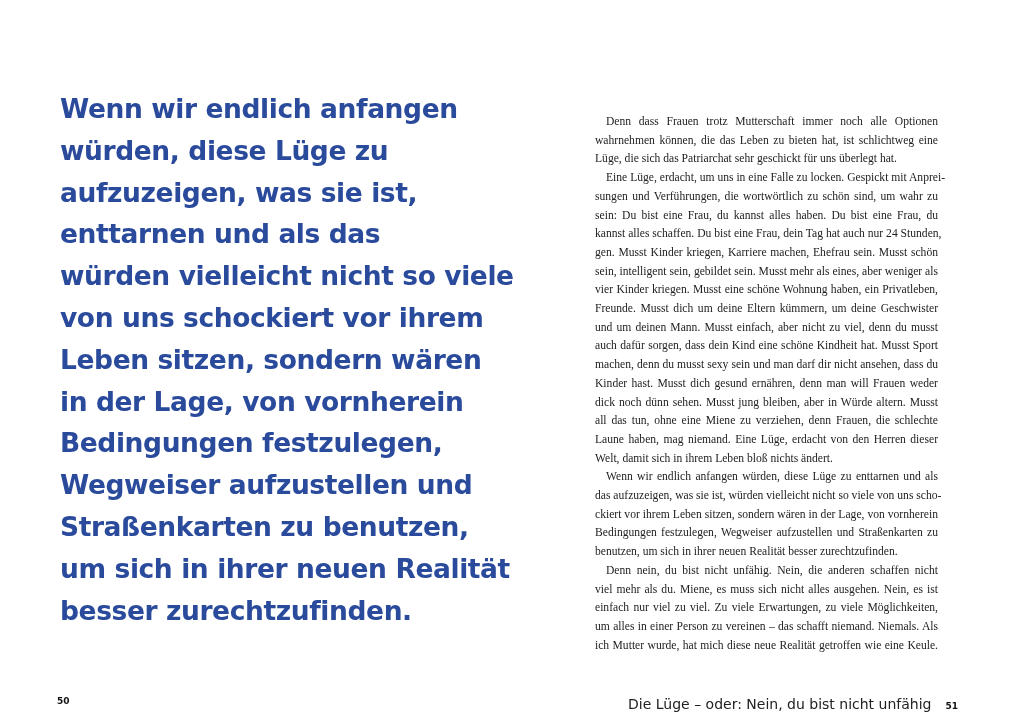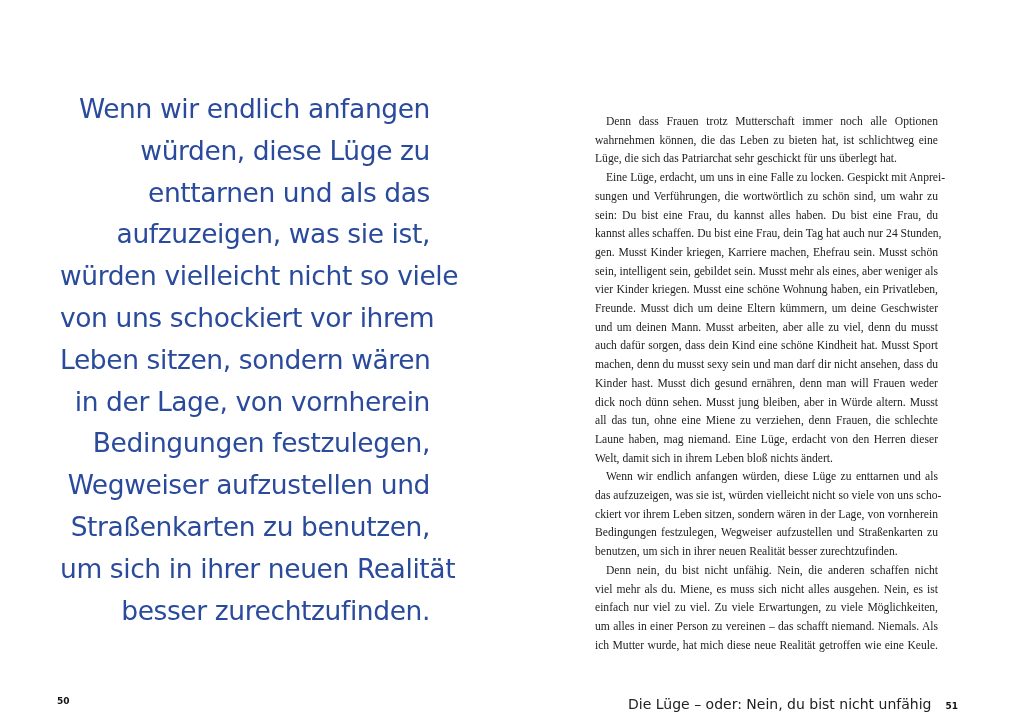--- a/index.html
+++ b/index.html
@@ -11,27 +11,27 @@
     }
     .spread { position: absolute; inset: 0; }
     .page-left {
       position: absolute; left: 0; top: 0; width: 510px; height: 724px;
     }
     .page-right {
       position: absolute; left: 510px; top: 0; width: 510px; height: 724px;
     }
     .pull-quote {
       position: absolute; left: 60px; top: 88px; width: 370px;
-      text-align: right;
+      text-align: left;
       color: #2a4a9c;
       font-family: "DejaVu Sans", sans-serif;
       font-size: 26.5px;
       line-height: 41.8px;
       letter-spacing: -0.4px;
-      font-weight: normal;
+      font-weight: bold;
     }
     .pull-quote .line { display: block; white-space: nowrap; }
     .body-text {
       position: absolute; left: 85px; top: 97px; width: 343px;
       color: #222222;
       font-family: "Liberation Serif", serif;
       font-size: 11.6px;
       line-height: 18.7px;
       margin-top: 16px;
     }
@@ -55,22 +55,22 @@
   </style>
 </head>
 <body>
 
 <div class="spread">
 
   <div class="page-left">
     <div class="pull-quote">
       <span class="line">Wenn wir endlich anfangen</span>
       <span class="line">würden, diese Lüge zu</span>
+      <span class="line">aufzuzeigen, was sie ist,</span>
       <span class="line">enttarnen und als das</span>
-      <span class="line">aufzuzeigen, was sie ist,</span>
       <span class="line">würden vielleicht nicht so viele</span>
       <span class="line">von uns schockiert vor ihrem</span>
       <span class="line">Leben sitzen, sondern wären</span>
       <span class="line">in der Lage, von vornherein</span>
       <span class="line">Bedingungen festzulegen,</span>
       <span class="line">Wegweiser aufzustellen und</span>
       <span class="line">Straßenkarten zu benutzen,</span>
       <span class="line">um sich in ihrer neuen Realität</span>
       <span class="line">besser zurechtzufinden.</span>
     </div>
@@ -85,21 +85,21 @@
       <span class="line">wahrnehmen können, die das Leben zu bieten hat, ist schlichtweg eine</span>
       <span class="line last">Lüge, die sich das Patriarchat sehr geschickt für uns überlegt hat.</span>
       <span class="line indent">Eine Lüge, erdacht, um uns in eine Falle zu locken. Gespickt mit Anprei-</span>
       <span class="line">sungen und Verführungen, die wortwörtlich zu schön sind, um wahr zu</span>
       <span class="line">sein: Du bist eine Frau, du kannst alles haben. Du bist eine Frau, du</span>
       <span class="line">kannst alles schaffen. Du bist eine Frau, dein Tag hat auch nur 24 Stunden,</span>
       <span class="line">gen. Musst Kinder kriegen, Karriere machen, Ehefrau sein. Musst schön</span>
       <span class="line">sein, intelligent sein, gebildet sein. Musst mehr als eines, aber weniger als</span>
       <span class="line">vier Kinder kriegen. Musst eine schöne Wohnung haben, ein Privatleben,</span>
       <span class="line">Freunde. Musst dich um deine Eltern kümmern, um deine Geschwister</span>
-      <span class="line">und um deinen Mann. Musst arbeiten, aber alle zu viel, denn du musst</span>
+      <span class="line">und um deinen Mann. Musst einfach, aber nicht zu viel, denn du musst</span>
       <span class="line">auch dafür sorgen, dass dein Kind eine schöne Kindheit hat. Musst Sport</span>
       <span class="line">machen, denn du musst sexy sein und man darf dir nicht ansehen, dass du</span>
       <span class="line">Kinder hast. Musst dich gesund ernähren, denn man will Frauen weder</span>
       <span class="line">dick noch dünn sehen. Musst jung bleiben, aber in Würde altern. Musst</span>
       <span class="line">all das tun, ohne eine Miene zu verziehen, denn Frauen, die schlechte</span>
       <span class="line">Laune haben, mag niemand. Eine Lüge, erdacht von den Herren dieser</span>
       <span class="line last">Welt, damit sich in ihrem Leben bloß nichts ändert.</span>
       <span class="line indent">Wenn wir endlich anfangen würden, diese Lüge zu enttarnen und als</span>
       <span class="line">das aufzuzeigen, was sie ist, würden vielleicht nicht so viele von uns scho-</span>
       <span class="line">ckiert vor ihrem Leben sitzen, sondern wären in der Lage, von vornherein</span>

